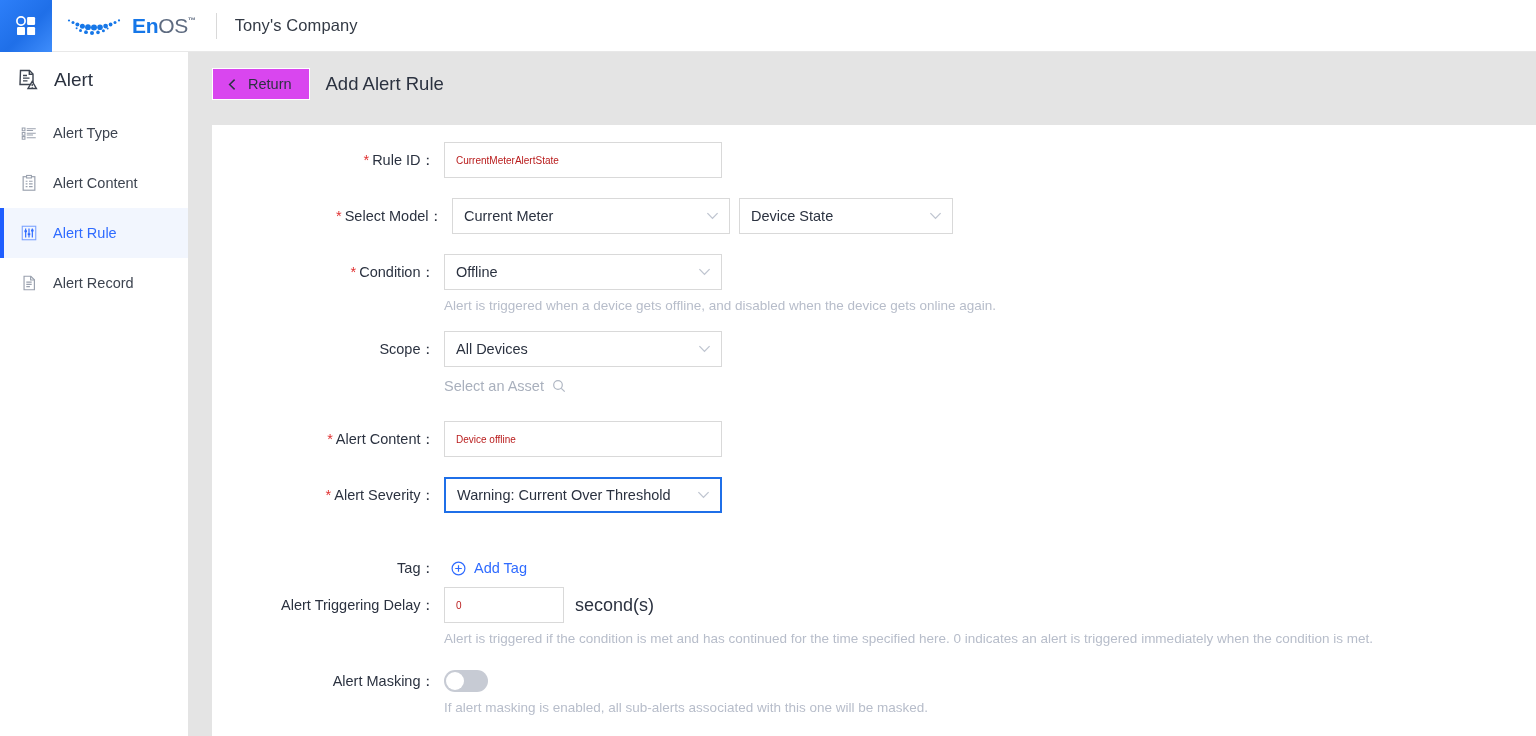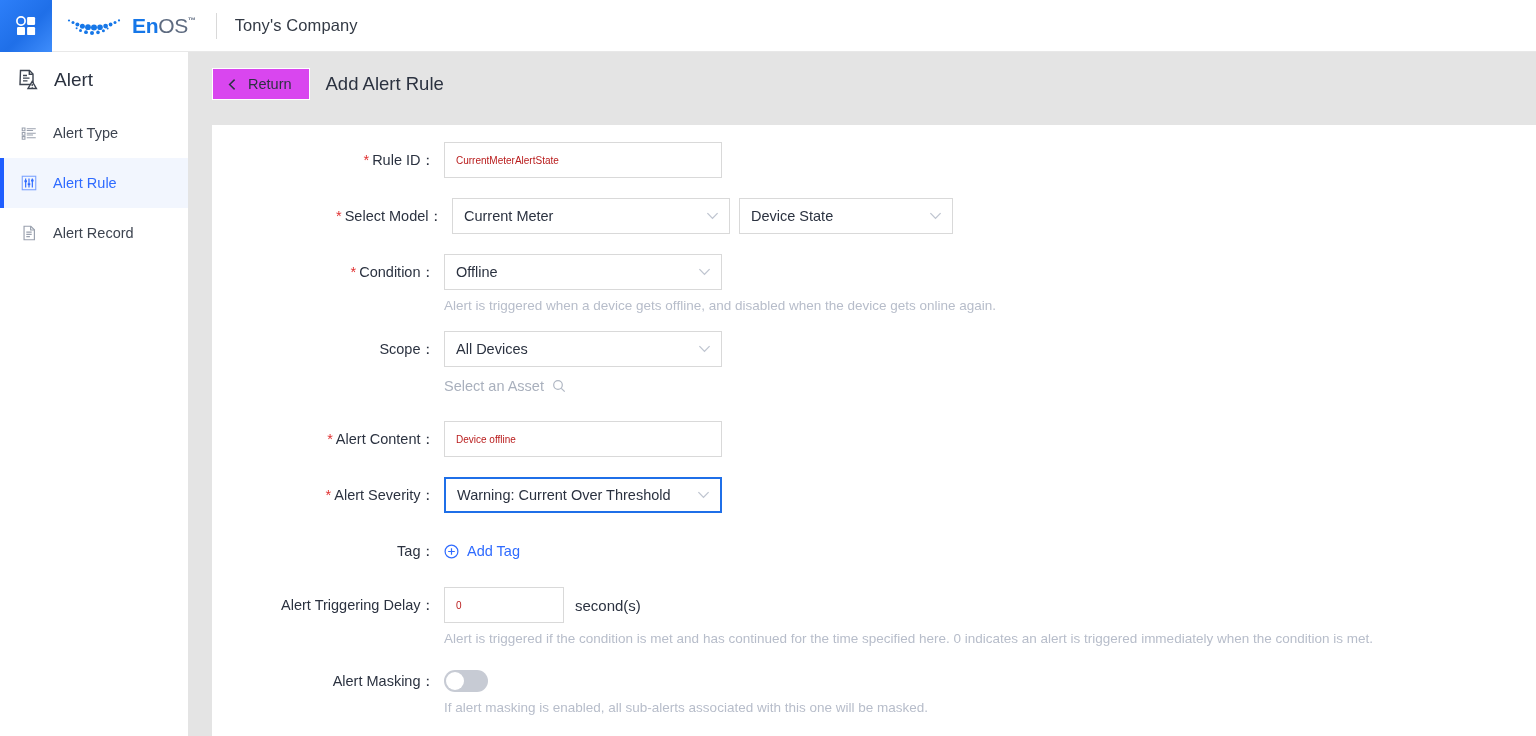--- a/index.html
+++ b/index.html
@@ -127,36 +127,36 @@
     font-size: 14.5px; color: #a9b0bd; cursor: pointer;
   }
   .asset-row .mag { margin-left: 8px; display: flex; }
   .addtag {
     display: flex; align-items: center; height: 36px;
     color: #2f6bff; font-size: 14.5px; cursor: pointer;
   }
   .addtag .plus { margin-right: 8px; display: flex; }
   .delay-wrap { display: flex; align-items: center; }
   .delay-input { width: 120px; }
-  .secs { margin-left: 11px; font-size: 15px; color: #2b3240; }
+  .secs { margin-left: 11px; font-size: 18px; color: #2b3240; }
   .toggle {
     width: 44px; height: 22px; border-radius: 11px; background: #c7cbd4;
     position: relative; cursor: pointer; margin-top: 7px;
   }
   .toggle .knob {
     position: absolute; top: 2px; left: 2px; width: 18px; height: 18px;
     border-radius: 50%; background: #ffffff;
   }
   .f-rule   { position: absolute; top: 17px;  left: 0; }
   .f-model  { position: absolute; top: 73px;  left: 8px; }
   .f-cond   { position: absolute; top: 129px; left: 0; }
   .f-scope  { position: absolute; top: 206px; left: 0; }
   .f-acont  { position: absolute; top: 296px; left: 0; }
   .f-asev   { position: absolute; top: 352px; left: 0; }
-  .f-tag    { position: absolute; top: 408px; left: 0; }
+  .f-tag    { position: absolute; top: 425px; left: 0; gap: 7px; }
   .f-delay  { position: absolute; top: 462px; left: 0; }
   .f-mask   { position: absolute; top: 538px; left: 0; }
   .model-pair { display: flex; gap: 9px; }
 </style>
 </head>
 <body>
 
 <div class="app">
 
   <div class="topbar">
@@ -219,20 +219,29 @@
 
 
     <div class="side-item">
       <svg class="ico" viewBox="0 0 20 20">
         <path d="M2.5 4.5h3v3h-3zM2.5 9.5h3v3h-3zM2.5 14h3v3h-3z" fill="none" stroke="#9aa1ae" stroke-width="1.2"></path>
         <path d="M7.5 5.2h10M7.5 7.3h7M7.5 10.2h10M7.5 12.3h7M7.5 15.2h10" stroke="#9aa1ae" stroke-width="1.2"></path>
       </svg>
       <span class="lbl">Alert Type</span>
     </div>
 
+    <div class="side-item">
+      <svg class="ico" viewBox="0 0 20 20">
+        <rect x="3.5" y="3" width="13" height="15" fill="none" stroke="#9aa1ae" stroke-width="1.3"></rect>
+        <rect x="7.3" y="1.6" width="5.4" height="2.8" fill="#ffffff" stroke="#9aa1ae" stroke-width="1.2"></rect>
+        <path d="M6.3 8h2M6.3 11h2M6.3 14h2" stroke="#9aa1ae" stroke-width="1.2"></path>
+        <path d="M10 8h4M10 11h4M10 14h4" stroke="#9aa1ae" stroke-width="1.2"></path>
+      </svg>
+      <span class="lbl">Alert Content</span>
+    </div>
 
     <div class="side-item active">
       <svg class="ico" viewBox="0 0 20 20">
         <rect x="2.5" y="2.5" width="15" height="15" fill="none" stroke="#7aa2ff" stroke-width="1.2"></rect>
         <path d="M6.3 5v10M10 5v10M13.7 5v10" stroke="#2f6bff" stroke-width="1.3"></path>
         <rect x="4.9" y="7" width="2.8" height="2.1" fill="#2f6bff"></rect>
         <rect x="8.6" y="10.3" width="2.8" height="2.1" fill="#2f6bff"></rect>
         <rect x="12.3" y="6.2" width="2.8" height="2.1" fill="#2f6bff"></rect>
       </svg>
       <span class="lbl">Alert Rule</span>

